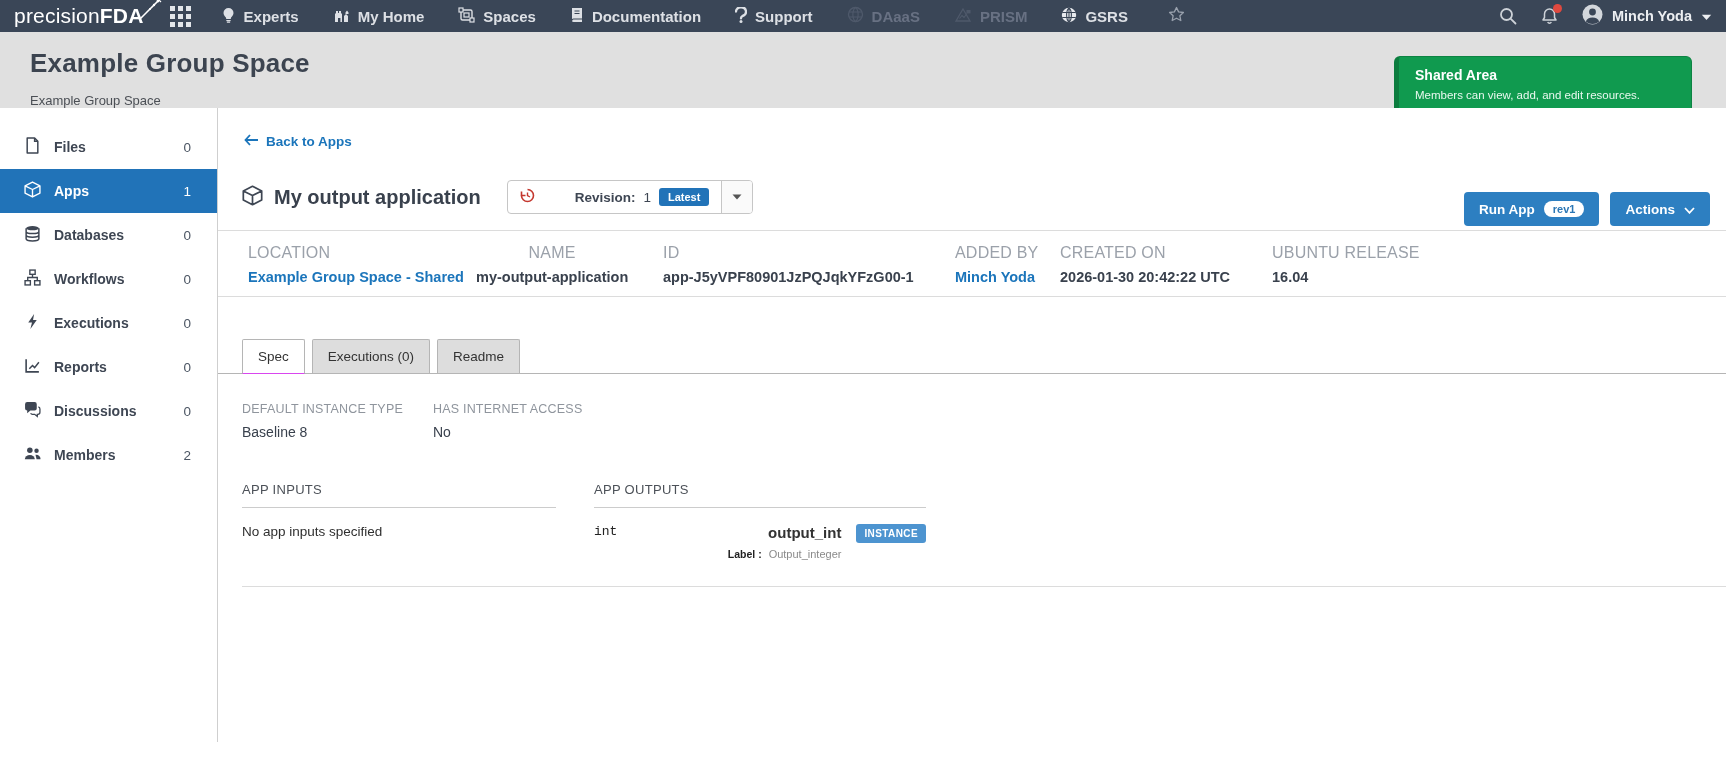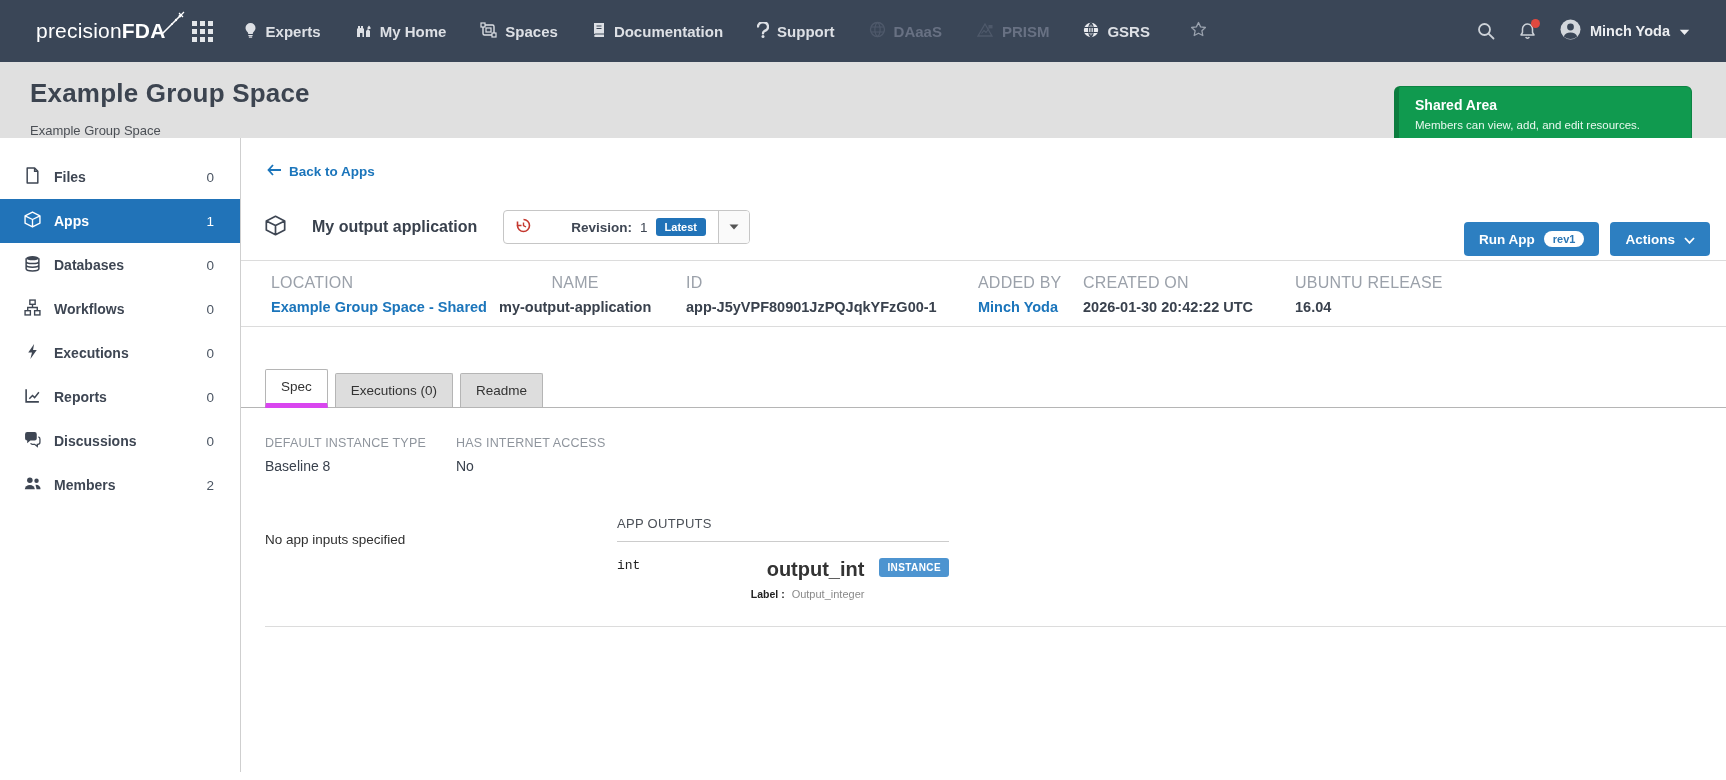--- a/index.html
+++ b/index.html
@@ -1,21 +1,21 @@
 <!DOCTYPE html>
 <html><head>
 <meta charset="utf-8">
 <style>
   * { margin:0; padding:0; box-sizing:border-box; }
   html,body { width:1726px; height:780px; overflow:hidden; background:#fff;
               font-family:"Liberation Sans", sans-serif; }
 
   
-  .navbar { height:62px; background:#3a4657; display:flex; align-items:center;
-            padding:0 36px; color:#d8dce2; }
+  .navbar { height:32px; background:#3a4657; display:flex; align-items:center;
+            padding:0 14px; color:#d8dce2; }
   .brand { display:flex; align-items:baseline; color:#fff; font-size:21px;
            letter-spacing:.2px; position:relative; margin-right:26px; cursor:pointer; }
   .brand b { font-weight:700; }
   .brand .quill { position:absolute; right:-20px; top:-9px; }
   .grid-icon { display:grid; grid-template-columns:repeat(3,5px); grid-gap:3px;
                margin-right:30px; cursor:pointer; }
   .grid-icon span { width:5px; height:5px; background:#e3e6ea; }
   .nav-items { display:flex; align-items:center; gap:34px; }
   .nav-item { display:flex; align-items:center; gap:8px; font-size:15px;
               font-weight:700; color:#dde0e5; cursor:pointer; white-space:nowrap; }
@@ -36,38 +36,38 @@
   .page-title { font-size:26px; font-weight:700; color:#3c4450; letter-spacing:.2px; }
   .page-subtitle { font-size:13px; color:#4b4f55; margin-top:14px; }
   .shared-card { position:absolute; top:24px; right:34px; width:298px; height:62px;
                  background:#109a4f; border:1px solid #0d8343; border-left:5px solid #0b7c3e;
                  border-radius:6px; padding:10px 16px; color:#fff; }
   .shared-card h3 { font-size:14px; font-weight:700; }
   .shared-card p  { font-size:11.5px; margin-top:6px; color:#e9f8ef; }
 
   
   .body-row { display:flex; height:634px; }
-  .sidebar { width:241px; border-right:1px solid #cfcfcf; padding-top:17px; background:#fff; }
+  .sidebar { width:218px; border-right:1px solid #cfcfcf; padding-top:17px; background:#fff; }
   .side-item { height:44px; display:flex; align-items:center; padding:0 26px 0 24px;
                color:#3e4653; cursor:pointer; }
   .side-item svg { width:17px; height:17px; margin-right:13px; }
   .side-label { flex:1; font-size:14px; font-weight:600; }
   .side-count { font-size:13.5px; color:#4b5563; }
   .side-item.active { background:#2173b8; color:#fff; }
   .side-item.active .side-count { color:#fff; }
 
   .main { flex:1; position:relative; background:#fff; }
 
   .back-link { display:inline-flex; align-items:center; gap:7px; margin:26px 0 0 26px;
                color:#1b75bb; font-size:13.5px; font-weight:700; cursor:pointer;
                text-decoration:none; }
 
   .title-row { display:flex; align-items:center; margin:30px 0 0 24px; }
   .app-cube { color:#3e4653; }
-  .app-title { font-size:16px; font-weight:700; color:#39414d; margin-left:26px; }
+  .app-title { font-size:20px; font-weight:700; color:#39414d; margin-left:11px; }
   .revision-group { display:flex; align-items:stretch; margin-left:26px;
                     border:1px solid #c6c6c6; border-radius:4px; overflow:hidden;
                     font-size:13.5px; cursor:pointer; background:#fff; }
   .rev-main { display:flex; align-items:center; gap:8px; padding:7px 12px; }
   .rev-label { font-weight:700; color:#3e4653;padding-left:32px; }
   .rev-num { color:#3e4653; }
   .latest-badge { background:#2173b8; color:#fff; font-size:11px; font-weight:700;
                   padding:3px 9px; border-radius:3px; }
   .rev-caret { border-left:1px solid #c6c6c6; background:#fafafa; display:flex;
                align-items:center; padding:0 10px; }
@@ -87,41 +87,41 @@
   .meta-value { margin-top:7px; font-size:14.5px; font-weight:700; color:#39414d; }
   .meta-value.link { color:#1b75bb; cursor:pointer; }
   .m0 { left:30px; } .m1 { left:258px;text-align:center; } .m2 { left:445px; }
   .m3 { left:737px; } .m4 { left:842px; } .m5 { left:1054px; }
 
   .tabs-row { margin-top:42px; padding-left:24px; border-bottom:1px solid #b5b5b5;
               display:flex; align-items:flex-end; gap:7px; }
   .tab { font-size:13.5px; color:#333; background:#ddd; border:1px solid #b5b5b5;
          border-bottom:none; border-radius:2px 2px 0 0; padding:9px 15px;
          cursor:pointer; }
-  .tab.active { background:#fff; border-bottom:5px solid #d946ef; margin-bottom:-1px; }
+  .tab.active { background:#fff; border-bottom:1px solid #d946ef; margin-bottom:-1px; }
 
   .spec-instance { display:flex; padding:28px 0 0 24px; }
   .spec-col { width:191px; }
   .spec-col + .spec-col { width:auto; }
   .spec-label { font-size:12.5px; color:#8f959d; letter-spacing:.2px; }
   .spec-value { margin-top:8px; font-size:14px; color:#39414d; }
 
   .spec-tables { display:flex; margin:42px 0 0 24px; padding-bottom:26px;
                  border-bottom:1px solid #dcdcdc; width:calc(100% - 24px);
                  align-items:flex-start; }
   .io-col { width:314px; }
   .io-col.outputs { width:332px; margin-left:38px; }
   .io-title { font-size:13px; color:#4c5158; letter-spacing:.3px; padding-bottom:10px;
               border-bottom:1px solid #ccc; }
   .io-body { margin-top:16px; }
   .io-empty { font-size:13.5px; color:#2f2f2f; }
   .out-row { display:flex; align-items:flex-start; }
   .out-type { font-family:"Liberation Mono", monospace; font-size:13px; color:#222; }
   .out-name-block { margin-left:auto; text-align:right; }
-  .out-name { font-size:20px; font-weight:600; color:#333; }
+  .out-name { font-size:15px; font-weight:600; color:#333; }
   .out-label-line { margin-top:7px; display:flex; gap:7px; justify-content:flex-end; }
   .out-label-key { font-size:10.5px; font-weight:700; color:#222; }
   .out-label-val { font-size:11px; color:#8a8a8a; }
   .req-badge { margin-left:15px; background:#4d94d0; color:#fff; font-size:10px;
                font-weight:700; letter-spacing:.4px; padding:4px 8px; border-radius:3px; }
 </style>
 </head>
 <body>
 
 <div class="navbar">
@@ -417,20 +417,21 @@
         <div class="spec-value">Baseline 8</div>
       </div>
       <div class="spec-col">
         <div class="spec-label">HAS INTERNET ACCESS</div>
         <div class="spec-value">No</div>
       </div>
     </div>
 
     <div class="spec-tables">
       <div class="io-col">
+        <div class="io-title">APP INPUTS</div>
         <div class="io-body">
           <div class="io-empty">No app inputs specified</div>
         </div>
       </div>
       <div class="io-col outputs">
         <div class="io-title">APP OUTPUTS</div>
         <div class="io-body">
           <div class="out-row">
             <span class="out-type">int</span>
             <div class="out-name-block">

